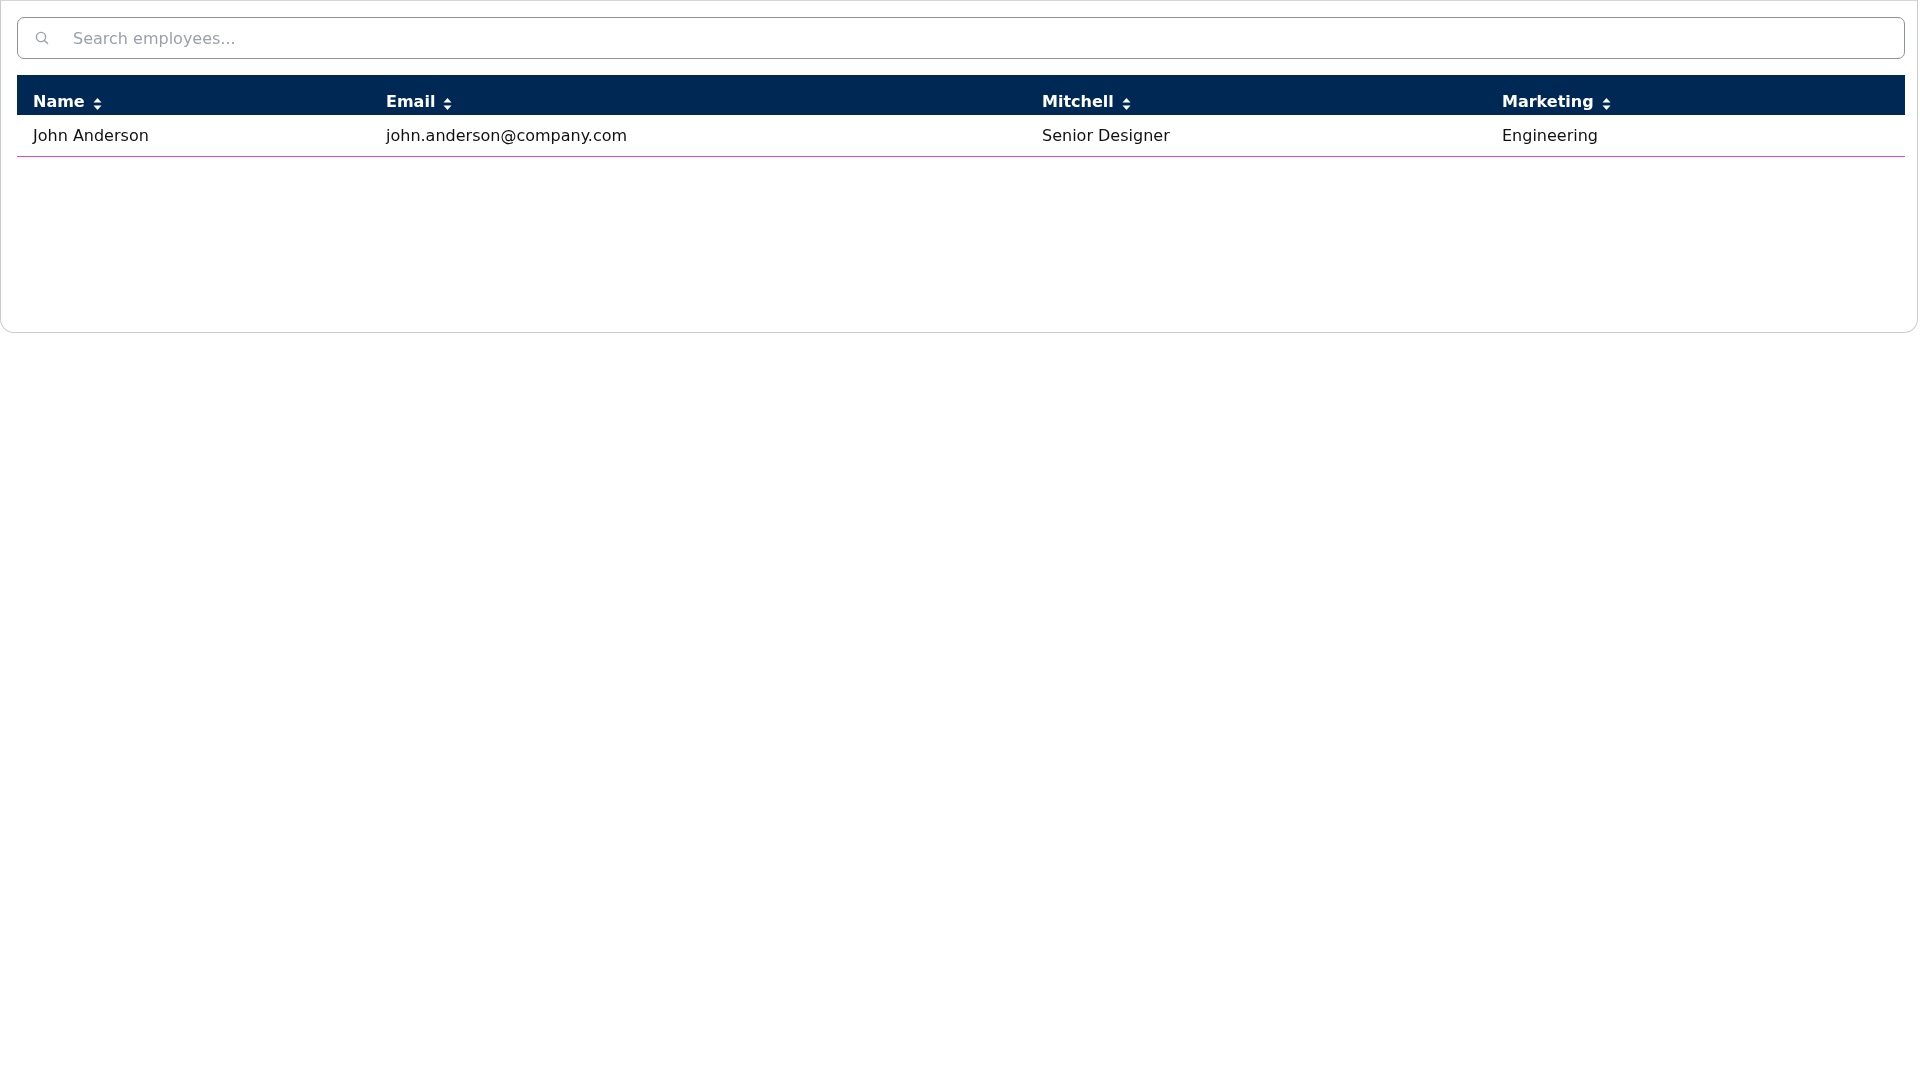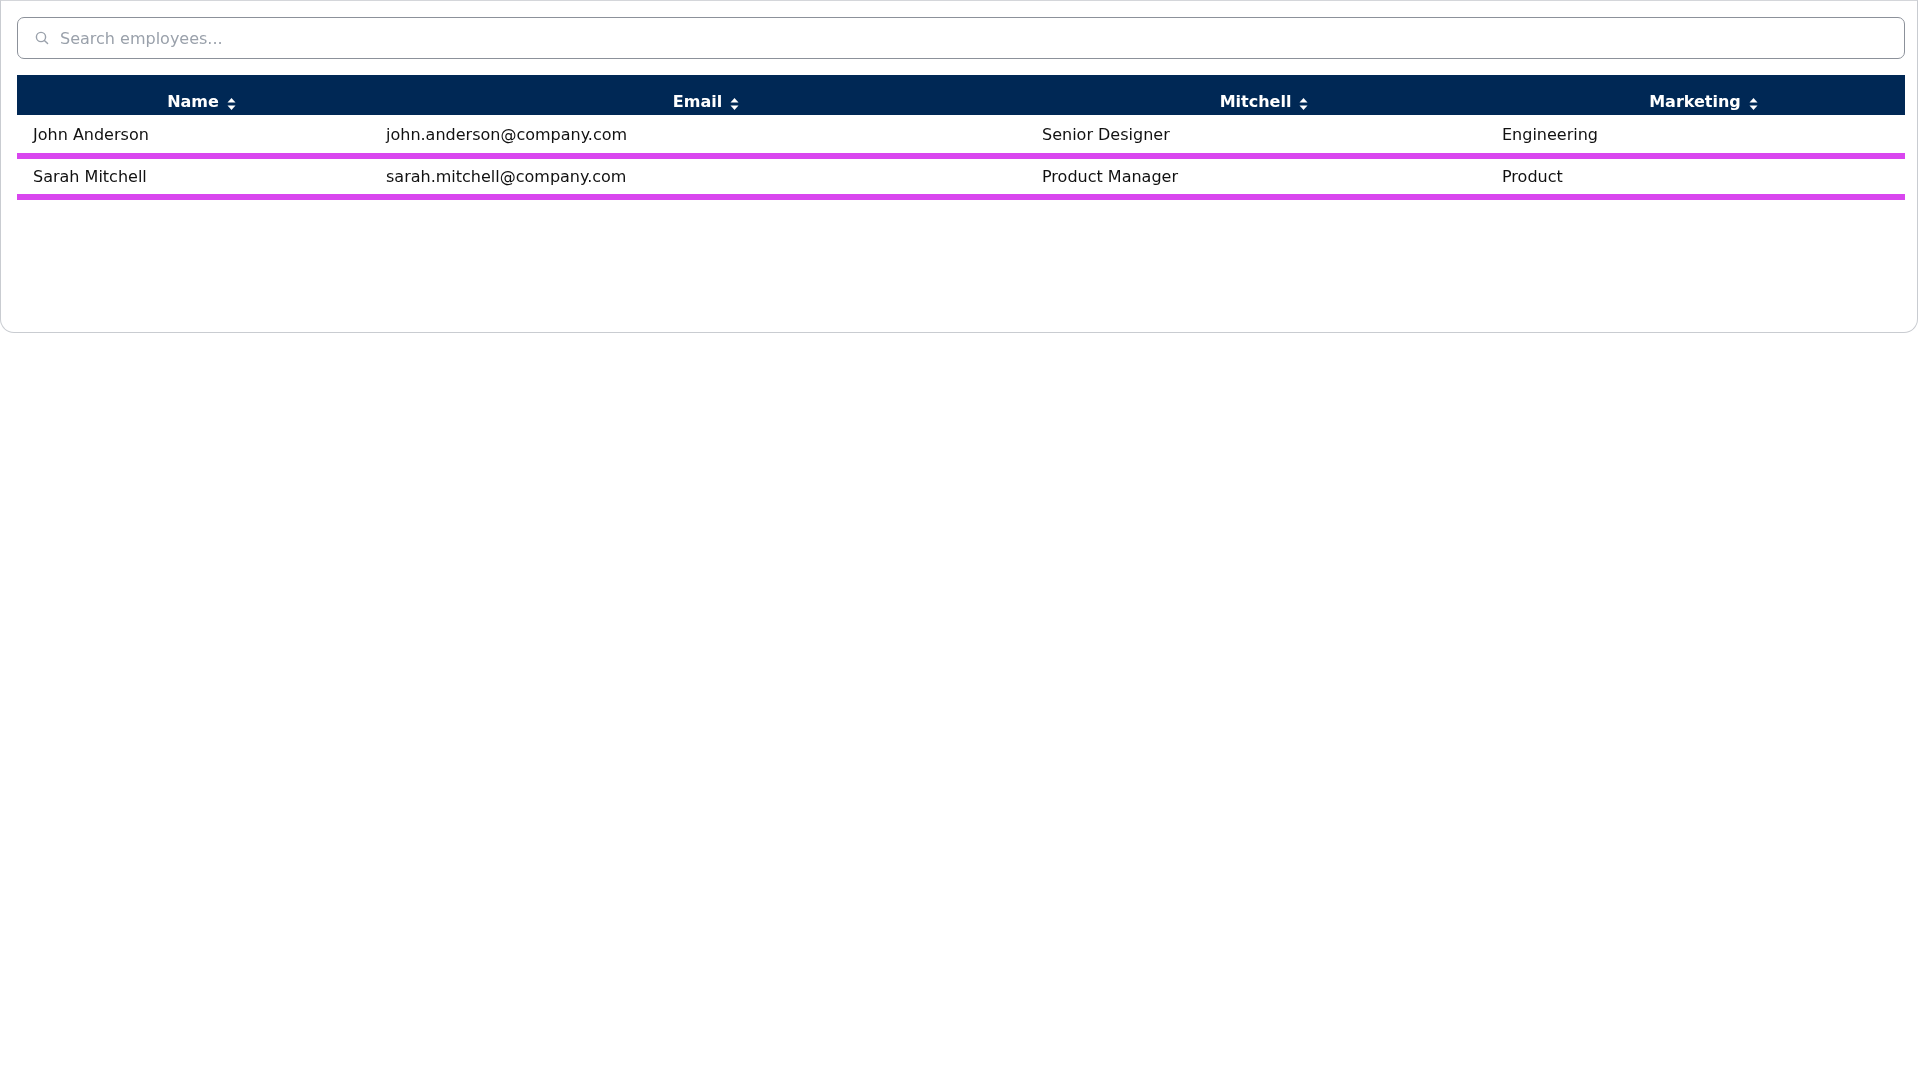--- a/index.html
+++ b/index.html
@@ -28,20 +28,21 @@
       position: absolute;
       left: 16px;
       top: 16px;
       width: 1888px;
       height: 42px;
       border: 1px solid #8c919a;
       border-radius: 7px;
       box-sizing: border-box;
       display: flex;
       align-items: center;
+      gap: 13px;
     }
     .search-icon {
       width: 24px;
       height: 24px;
       margin-left: 12px;
       display: flex;
       align-items: center;
       justify-content: center;
     }
     .search-input {
@@ -65,34 +66,34 @@
       border-collapse: collapse;
       font-size: 16px;
     }
     thead tr {
       background: #002855;
       height: 40px;
     }
     th {
       color: #ffffff;
       font-weight: bold;
-      text-align: center;
+      text-align: left;
       padding: 13px 0 0 16px;
       white-space: nowrap;
     }
     th .sort-icon {
       display: inline-block;
       vertical-align: middle;
       margin-left: 8px;
       width: 9px;
       height: 14px;
     }
     tbody tr {
       height: 41px;
-      border-bottom: 6px solid #d946ef;
+      border-bottom: 1px solid #d946ef;
     }
     td {
       padding: 0 0 0 16px;
       white-space: nowrap;
     }
     col.c1 { width: 353px; }
     col.c2 { width: 656px; }
     col.c3 { width: 460px; }
     col.c4 { width: 419px; }
   </style>
@@ -146,21 +147,15 @@
         </th>
       </tr>
     </thead>
     <tbody>
       <tr>
         <td>John Anderson</td>
         <td>john.anderson@company.com</td>
         <td>Senior Designer</td>
         <td>Engineering</td>
       </tr>
-      <tr>
-        <td>Sarah Mitchell</td>
-        <td>sarah.mitchell@company.com</td>
-        <td>Product Manager</td>
-        <td>Product</td>
-      </tr>
     </tbody>
   </table>
 </div>
 
 </body></html>

